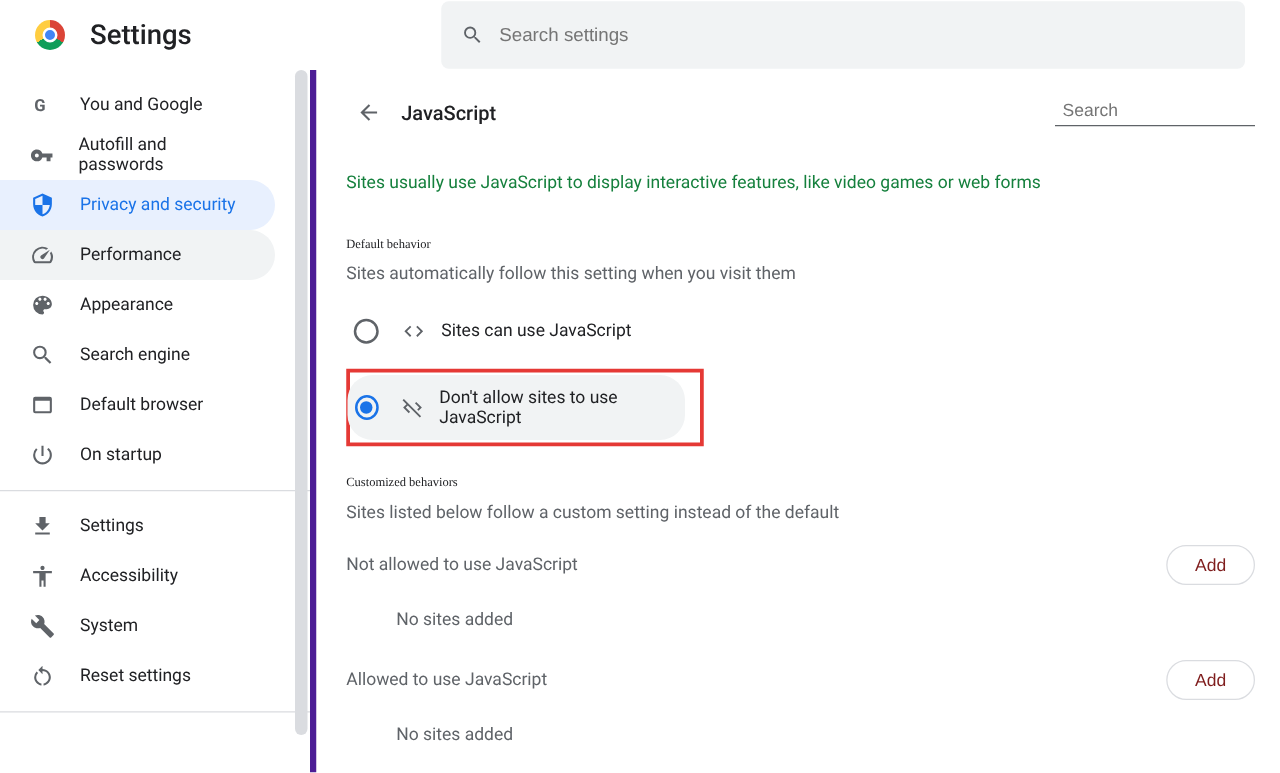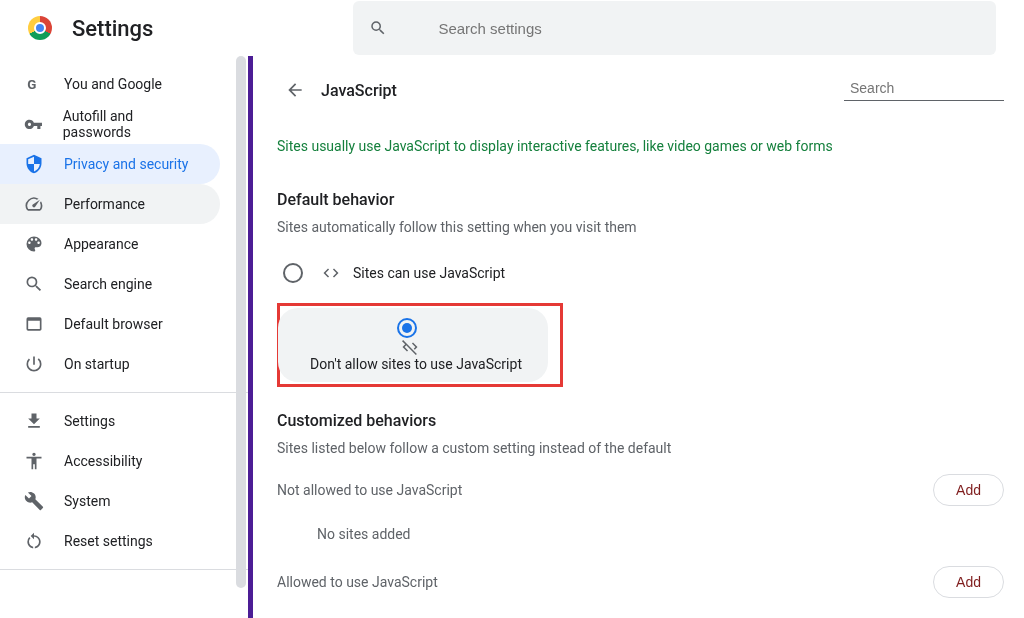--- a/index.html
+++ b/index.html
@@ -2,21 +2,21 @@
 <html><head>
   <meta charset="utf-8">
   <style>
     * { box-sizing: border-box; margin: 0; padding: 0; }
     body { font-family: "Segoe UI", Roboto, Arial, sans-serif; font-size: 14px; color: #202124; width: 1024px; height: 618px; overflow: hidden; background: #fff; }
     
     .header { display: flex; align-items: center; height: 56px; padding: 0 28px; }
     .chrome-logo { width: 24px; height: 24px; border-radius: 50%; margin-right: 20px; background: conic-gradient(#db4437 0 120deg, #0f9d58 120deg 240deg, #ffcd40 240deg 360deg); position: relative; }
     .chrome-logo::after { content:''; position:absolute; inset:6px; background:#4285f4; border:2px solid #fff; border-radius:50%; }
     .page-title { font-size: 22px; font-weight: 500; }
-    .search-bar { margin-left: auto; flex: 1; max-width: 660px; margin-left: 200px; background: #f1f3f4; border-radius: 6px; display:flex; align-items:center; padding: 0 16px; height: 54px; gap: 39px; }
+    .search-bar { margin-left: auto; flex: 1; max-width: 660px; margin-left: 200px; background: #f1f3f4; border-radius: 6px; display:flex; align-items:center; padding: 0 16px; height: 54px; }
     .search-bar svg { width: 18px; height: 18px; fill: #5f6368; margin-right: 12px; }
     .search-bar input { border: none; background: transparent; outline: none; font-size: 15px; color: #5f6368; flex: 1; }
 
     .body { display: flex; height: calc(618px - 56px); }
     .sidebar { width: 248px; padding-top: 8px; overflow-y: auto; position: relative; }
     .sidebar-scroll-indicator { position:absolute; right:2px; top:0; bottom:30px; width:10px; background:#dadce0; border-radius:5px; }
     .nav-section-divider { border: none; border-top: 1px solid #dadce0; margin: 8px 0; }
     .sidebar-item { display:flex; align-items:center; height:40px; padding: 0 24px; cursor:pointer; border-radius: 0 20px 20px 0; margin-right: 28px; color:#202124;}
     .sidebar-item .icon { width:20px; height:20px; margin-right: 20px; display:flex; align-items:center; justify-content:center; fill:#5f6368;}
     .sidebar-item.active { background:#e8f0fe; color:#1a73e8; }
@@ -27,28 +27,28 @@
     .main { flex:1; overflow-y:auto; padding: 16px 20px 40px 24px; border-left: 5px solid #4c1d95;}
     .page-header { display:flex; align-items:center; margin-bottom: 20px; }
     .back-btn { width: 36px; height: 36px; display:flex; align-items:center; justify-content:center; border-radius:50%; cursor:pointer; margin-right: 8px;}
     .back-btn svg { width:20px; height:20px; fill:#5f6368;}
     .content-title { font-size: 16px; font-weight: 500; flex:1;}
     .content-search { display:flex; align-items:center; border-bottom:1px solid #5f6368; padding-bottom:4px; width:160px;}
     .content-search svg { width:16px; height:16px; fill:#5f6368; margin-right:6px;}
     .content-search input { border:none; outline:none; font-size:14px; flex:1;}
 
     .description { color:#15803d; font-size:14px; margin: 30px 0 36px; }
-    .section-title { font-size:16px; font-weight:500; margin-bottom:10px; }
+    .section-title { font-size:10px; font-weight:500; margin-bottom:10px;font-family:Liberation Serif, serif; }
     .section-sub { color:#5f6368; font-size:14px; margin-bottom:14px;}
     
     .radio-row { display:flex; align-items:center; padding: 14px 0 14px 6px; cursor:pointer; }
     .radio-row .radio-outer { width:20px; height:20px; border-radius:50%; border:2px solid #5f6368; display:flex; align-items:center; justify-content:center; margin-right:18px;}
     .radio-row.selected .radio-outer { border-color:#1a73e8; }
     .radio-row.selected .radio-inner { width:10px; height:10px; border-radius:50%; background:#1a73e8;}
-    .radio-row.selected-bg { background:#f1f3f4; border-radius:20px; padding-left:10px; margin-left:-4px;flex-direction:column;}
+    .radio-row.selected-bg { background:#f1f3f4; border-radius:20px; padding-left:10px; margin-left:-4px;}
     .radio-icon { width:20px; display:flex; align-items:center; justify-content:center; margin-right:12px; fill:#5f6368;}
     .radio-label { font-size:14px; }
     .highlight-box { border: 3px solid #e53935; padding: 2px 8px 2px 2px; display:inline-flex; align-items:center; width: 286px; margin: 6px 0 24px; }
     .highlight-box .radio-row { padding: 10px 0 10px 6px;}
     
     .behavior-row { display:flex; align-items:center; margin: 18px 0 20px; }
     .behavior-label { color:#5f6368; font-size:14px; flex:1; }
     .add-btn { border:1px solid #dadce0; color:#7f1d1d; background:#fff; padding: 7px 22px; border-radius: 18px; font-size:14px; cursor:pointer;}
     .no-sites { color:#5f6368; font-size:14px; margin-left: 40px; margin-bottom: 24px;}
     

